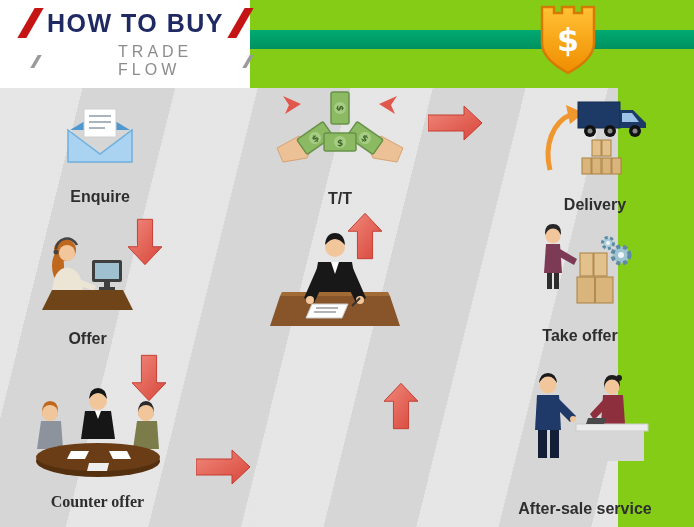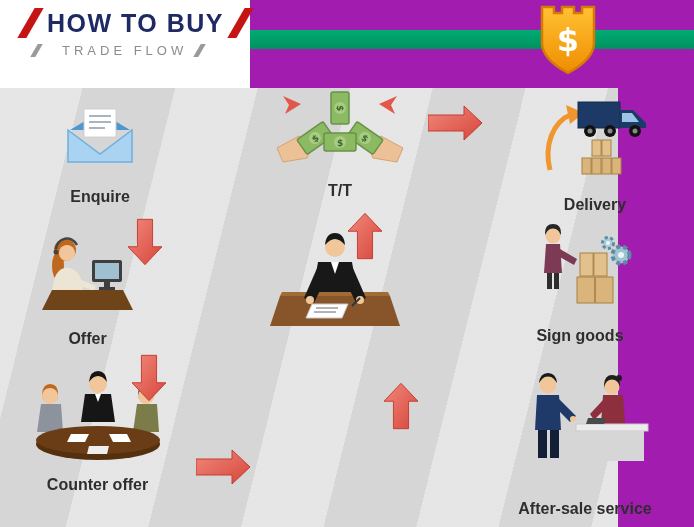--- a/index.html
+++ b/index.html
@@ -1,31 +1,31 @@
 <!DOCTYPE html>
 <html><head>
 <meta charset="utf-8">
 <style>
   * { box-sizing: border-box; }
   body { margin:0; font-family:"Liberation Sans","DejaVu Sans",sans-serif; background:#fff; }
-  .page { position:relative; width:694px; height:527px; background:#a21caf; overflow:hidden;padding-left:8px; }
+  .page { position:relative; width:694px; height:527px; background:#84cc16; overflow:hidden;padding-left:8px; }
 
   
   .ribbon { position:absolute; top:30px; left:0; width:100%; height:19px;
             background:linear-gradient(180deg,#00ab72,#00915f); }
   .title-block { position:absolute; top:0; left:0; width:250px; height:88px; background:#fff; }
   .title-row { display:flex; align-items:center; padding:8px 0 0 26px; }
   .slash { display:inline-block; transform:skewX(-30deg); }
   .slash.red { width:9px; height:30px; background:#c41414; }
   .slash.left { margin-right:12px; }
   .slash.right { margin-left:12px; }
   .title { font-size:25px; font-weight:bold; color:#1f2a63; letter-spacing:1.5px; margin:0; white-space:nowrap; }
   .subtitle-row { display:flex; align-items:center; margin:5px 0 0 34px; }
   .slash.gray-sm { width:5px; height:13px; background:#9a9a9a; }
-  .subtitle { font-size:13px; color:#8c8c8c; letter-spacing:4px; margin-left:23px; margin-right:10px; }
+  .subtitle { font-size:16px; color:#8c8c8c; letter-spacing:4px; margin-left:80px; margin-right:10px; }
   .shield { position:absolute; top:2px; left:538px; }
 
   
   .canvas { position:absolute; top:88px; left:0; width:618px; height:439px;
     background-color:#d6d6d6;
     background-image:repeating-linear-gradient(104deg,rgba(255,255,255,0.38) 0 80px,rgba(255,255,255,0) 80px 170px);
   }
   .step { position:absolute; display:flex; flex-direction:column; align-items:center; }
   .step .label { font-size:16px; font-weight:bold; color:#2e2e2e; text-align:center; white-space:nowrap; margin-top:14px; }
   .step .sublabel { font-size:13px; font-weight:normal; color:#222; text-align:center; margin-top:2px; }
@@ -99,21 +99,21 @@
           <polygon points="8,6 26,14 10,24 14,15" fill="#e2574c"></polygon>
           <polygon points="122,6 104,14 120,24 116,15" fill="#e2574c"></polygon>
           <polygon points="2,58 24,46 38,54 32,68 8,72" fill="#edc196" stroke="#d6a371"></polygon>
           <polygon points="128,58 106,46 92,54 98,68 122,72" fill="#edc196" stroke="#d6a371"></polygon>
           <use href="#bill" transform="translate(65,18) rotate(90)"></use>
           <use href="#bill" transform="translate(40,48) rotate(-35)"></use>
           <use href="#bill" transform="translate(90,48) rotate(35)"></use>
           <use href="#bill" transform="translate(65,52)"></use>
         </svg>
       </div>
-      <div class="label" style="margin-top:0">T/T</div>
+      <div class="label" style="margin-top:8px">T/T</div>
     </div>
 
     <div class="step" style="left:530px; top:12px; width:130px;">
       <div>
         <svg width="110" height="76" viewBox="0 0 110 76">
           <path d="M10,70 C4,46 12,22 32,14" stroke="#f0962e" stroke-width="5" fill="none"></path>
           <polygon points="26,5 44,13 30,24" fill="#f0962e"></polygon>
           <rect x="38" y="2" width="42" height="26" fill="#1d3a66" stroke="#142c50"></rect>
           <path d="M80,10 h13 l13,13 v5 h-26 z" fill="#1d3a66"></path>
           <polygon points="82,13 92,13 99,22 82,22" fill="#9cc2e6"></polygon>
@@ -187,24 +187,24 @@
           <rect x="54" y="54" width="36" height="26" fill="#d9b57c" stroke="#a9803f"></rect>
           <line x1="72" y1="54" x2="72" y2="80" stroke="#b08a50" stroke-width="2"></line>
           <rect x="57" y="30" width="27" height="23" fill="#e2c18c" stroke="#a9803f"></rect>
           <line x1="70.5" y1="30" x2="70.5" y2="53" stroke="#b08a50" stroke-width="2"></line>
           <circle cx="98" cy="32" r="8.5" fill="#9ec4d2" stroke="#5d8ba3" stroke-width="4" stroke-dasharray="4 3"></circle>
           <circle cx="98" cy="32" r="3" fill="#eef5f8"></circle>
           <circle cx="85" cy="20" r="5.5" fill="#aecdd9" stroke="#5d8ba3" stroke-width="3" stroke-dasharray="3 2.5"></circle>
           <circle cx="85" cy="20" r="2" fill="#eef5f8"></circle>
         </svg>
       </div>
-      <div class="label" style="margin-top:8px">Sign goods</div>
-    </div>
-
-    <div class="step" style="left:20px; top:278px; width:155px;">
+      <div class="label" style="margin-top:8px">Take offer</div>
+    </div>
+
+    <div class="step" style="left:20px; top:295px; width:155px;font-family:Liberation Serif, serif;">
       <div>
         <svg width="150" height="98" viewBox="0 0 150 98">
           <circle cx="75" cy="18" r="9" fill="#f2c69b"></circle>
           <path d="M66,16 q1,-11 9,-11 q8,0 9,11 q-4,-6 -9,-6 q-5,0 -9,6 z" fill="#151515"></path>
           <polygon points="58,56 92,56 88,28 62,28" fill="#161616"></polygon>
           <polygon points="72,28 78,28 75,36" fill="#ffffff"></polygon>
           <path d="M19,28 q1,-10 8,-10 q8,0 8,10 l-1,6 q-2,-9 -7,-9 q-5,0 -7,9 z" fill="#c0671e"></path>
           <circle cx="27" cy="30" r="8" fill="#f2c69b"></circle>
           <polygon points="14,66 40,66 38,38 18,38" fill="#8d939c"></polygon>
           <path d="M115,28 q1,-10 8,-10 q7,0 8,10 l-1,5 q-2,-8 -7,-8 q-5,0 -7,8 z" fill="#2a2a2a"></path>

